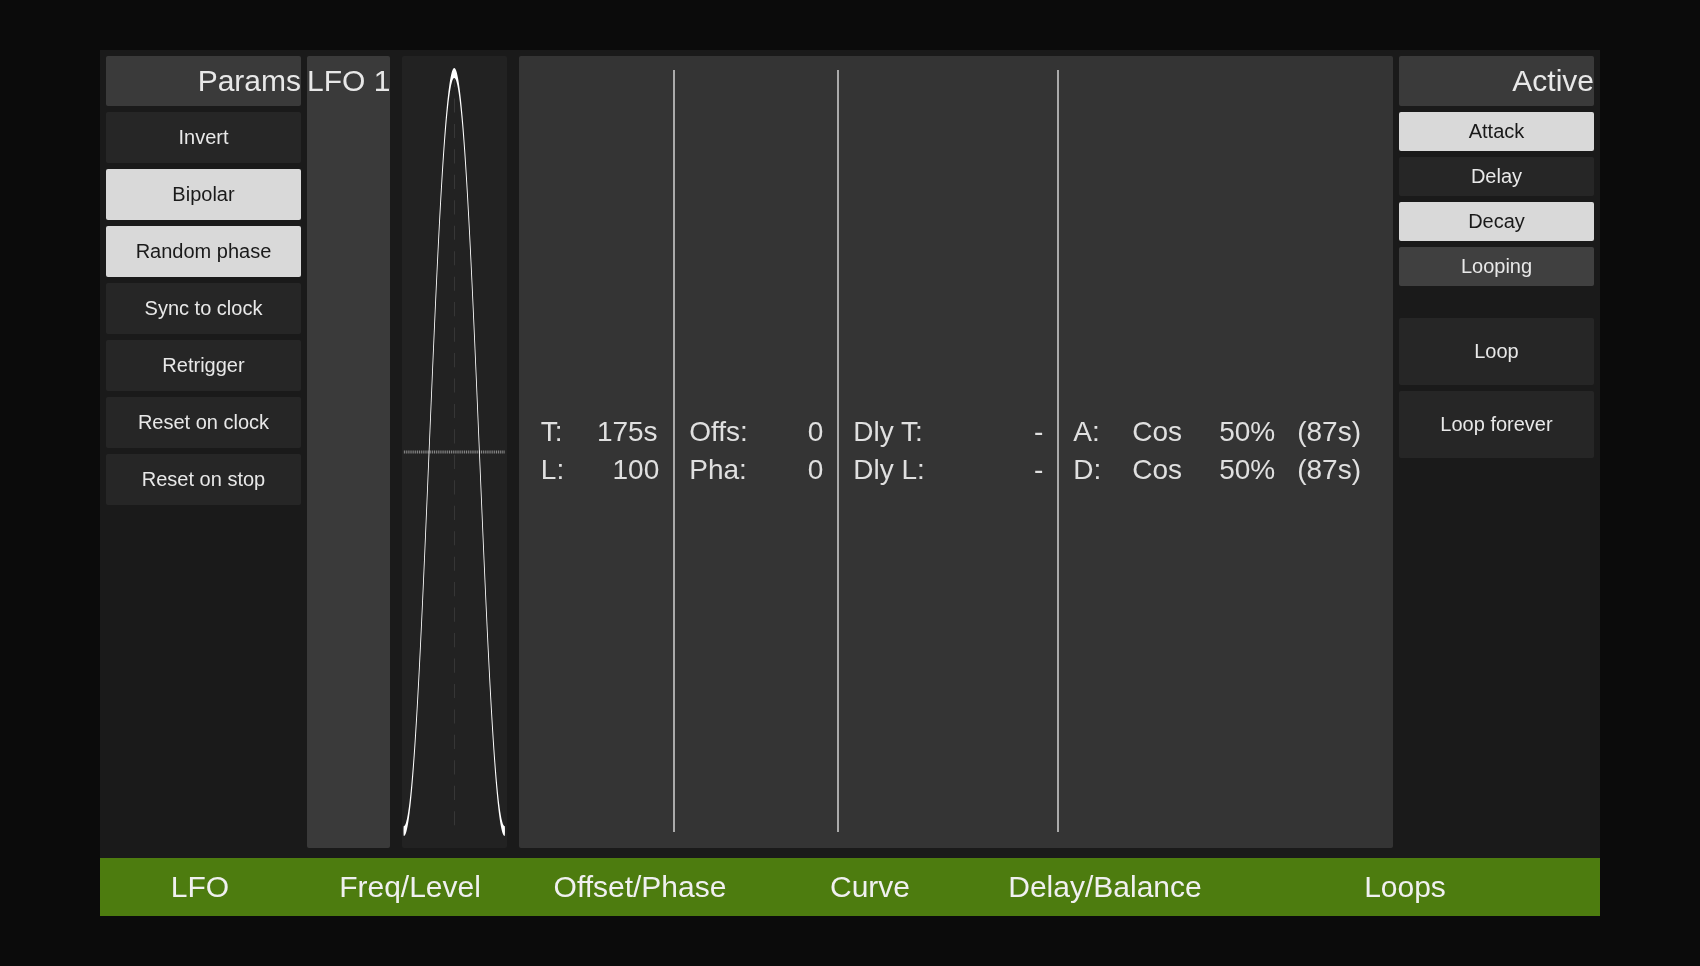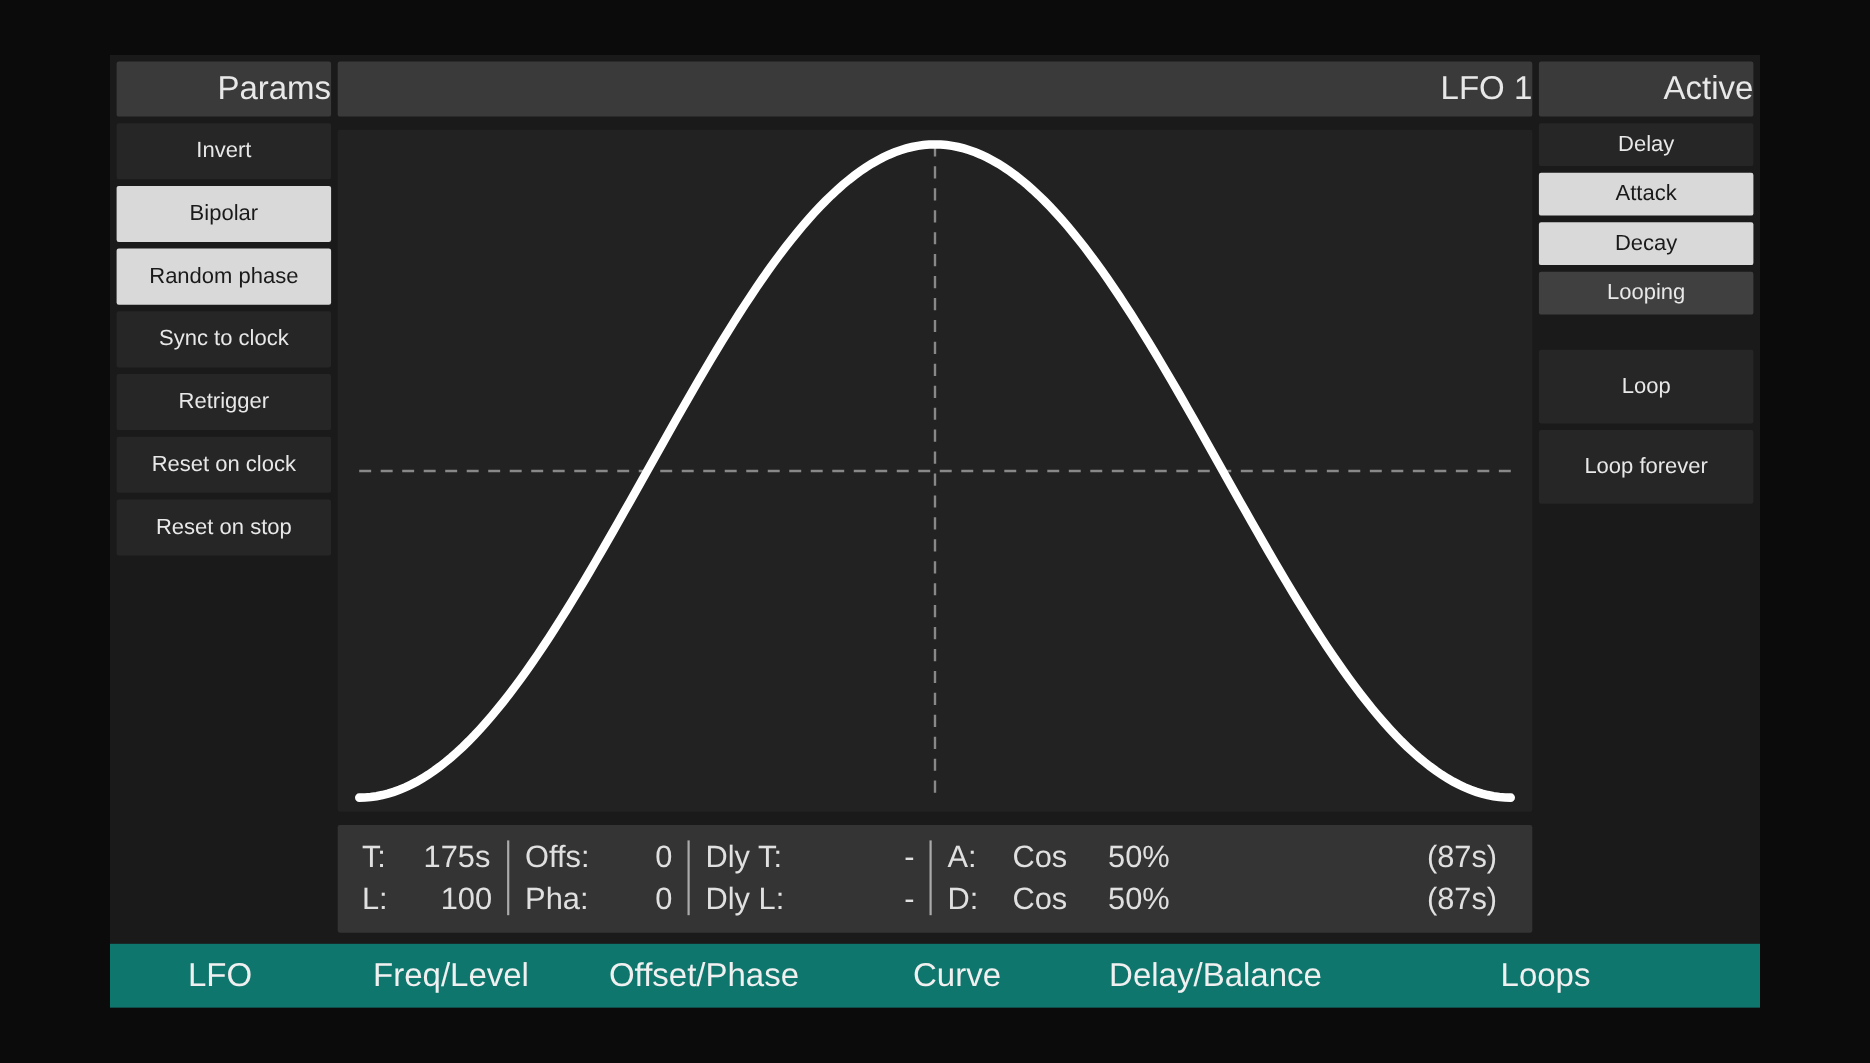--- a/index.html
+++ b/index.html
@@ -27,21 +27,21 @@
     gap: 6px;
     padding: 6px 6px 10px 6px;
   }
   .col {
     display: flex;
     flex-direction: column;
     gap: 6px;
   }
   .col-left { width: 195px; }
   .col-right { width: 195px; }
-  .col-center { flex: 1; display: flex; flex-direction: column; gap: 12px; }
+  .col-center { flex: 1; display: flex; flex-direction: row; gap: 12px; }
 
   .hdr {
     background: #3a3a3a;
     text-align: right;
     font-size: 30px;
     padding: 8px 0;
     border-radius: 2px;
   }
   .btn {
     background: #262626;
@@ -96,21 +96,21 @@
   .ro-sep {
     width: 0;
     border-left: 2px solid #aaa;
     margin: 4px 0;
   }
   .ro-row { display: flex; gap: 10px; }
   .ro-lbl { width: auto; }
   .ro-val { text-align: right; }
 
   .footer {
-    background: #0f766e;
+    background: #4d7c0f;
     display: flex;
     align-items: center;
     font-size: 30px;
     color: #f0f0f0;
     height: 58px;
   }
   .footer .tab {
     text-align: center;
     padding: 0 10px;
   }
@@ -174,22 +174,22 @@
             <span class="ro-val" style="width:80px;text-align:center">Cos</span>
             <span class="ro-val" style="width:80px;text-align:center">50%</span>
             <span class="ro-val" style="flex:1;text-align:right">(87s)</span>
           </div>
         </div>
       </div>
     </div>
 
     <div class="col col-right">
       <div class="hdr">Active</div>
+      <div class="btn small sel">Attack</div>
       <div class="btn small">Delay</div>
-      <div class="btn small sel">Attack</div>
       <div class="btn small sel">Decay</div>
       <div class="btn small sub">Looping</div>
       <div class="spacer"></div>
       <div class="btn" style="padding:22px 6px">Loop</div>
       <div class="btn" style="padding:22px 6px">Loop forever</div>
     </div>
 
   </div>
 
   <div class="footer">

